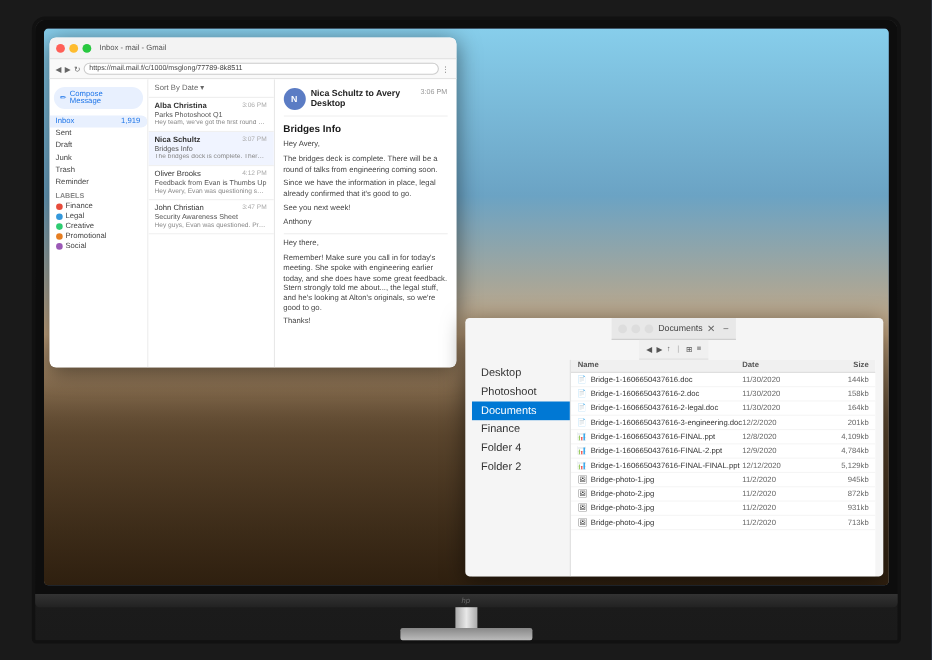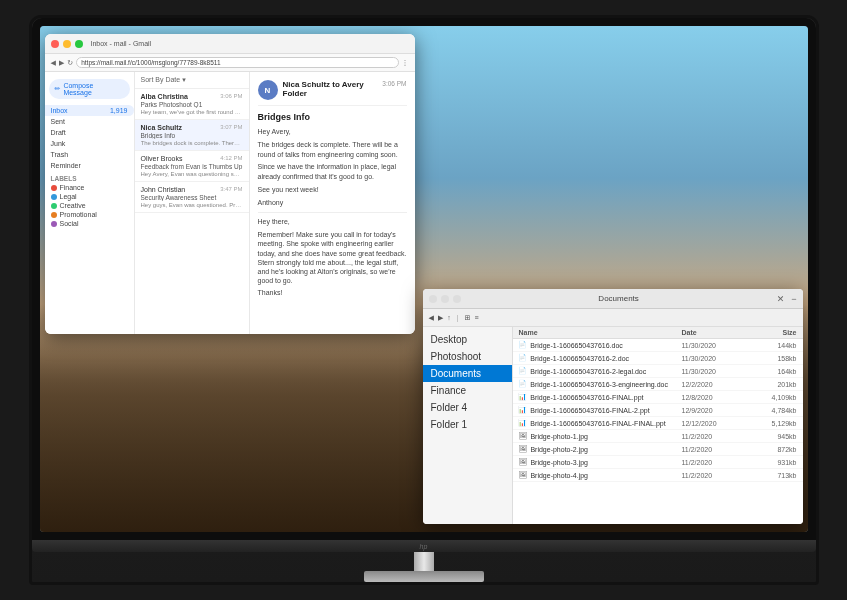--- a/index.html
+++ b/index.html
@@ -294,20 +294,21 @@
       right: 5px;
       width: 380px;
       height: 235px;
       background: #f5f5f5;
       border-radius: 4px;
       box-shadow: 0 4px 20px rgba(0,0,0,0.5);
       display: flex;
       flex-direction: column;
       overflow: hidden;
       font-size: 9px;
+      align-items: center;
     }
 
     .file-title-bar {
       background: #e8e8e8;
       height: 20px;
       display: flex;
       align-items: center;
       padding: 0 6px;
       border-bottom: 1px solid #ccc;
       gap: 4px;
@@ -573,21 +574,21 @@
               <div class="email-subject">Security Awareness Sheet</div>
               <div class="email-preview">Hey guys, Evan was questioned. Print before we meeting this afternoon.</div>
             </div>
           </div>
 
           <div class="email-content">
             <div class="email-content-header">
               <div class="avatar-circle">N</div>
               <div class="email-from-info">
                 <div class="email-from-name">
-                  <span>Nica Schultz to Avery Folder</span>
+                  <span>Nica Schultz to Avery Desktop</span>
                 </div>
               </div>
               <div style="font-size:6.5px; color:#999">3:06 PM</div>
             </div>
             <div class="email-content-title">Bridges Info</div>
             <div class="email-content-body">
               <div>Hey Avery,</div>
               <div style="margin:3px 0">The bridges deck is complete. There will be a round of talks from engineering coming soon.</div>
               <div style="margin:3px 0">Since we have the information in place, legal already confirmed that it's good to go.</div>
               <div style="margin:3px 0">See you next week!</div>
@@ -621,21 +622,21 @@
         </div>
 
         <div class="file-body">
 
           <div class="file-sidebar">
             <div class="file-sidebar-item">Desktop</div>
             <div class="file-sidebar-item">Photoshoot</div>
             <div class="file-sidebar-item active">Documents</div>
             <div class="file-sidebar-item">Finance</div>
             <div class="file-sidebar-item">Folder 4</div>
-            <div class="file-sidebar-item">Folder 1</div>
+            <div class="file-sidebar-item">Folder 2</div>
           </div>
 
           <div class="file-list">
             <div class="file-list-header">
               <span class="file-col-name">Name</span>
               <span class="file-col-date">Date</span>
               <span class="file-col-size">Size</span>
             </div>
 
             <div id="file-rows-container">

